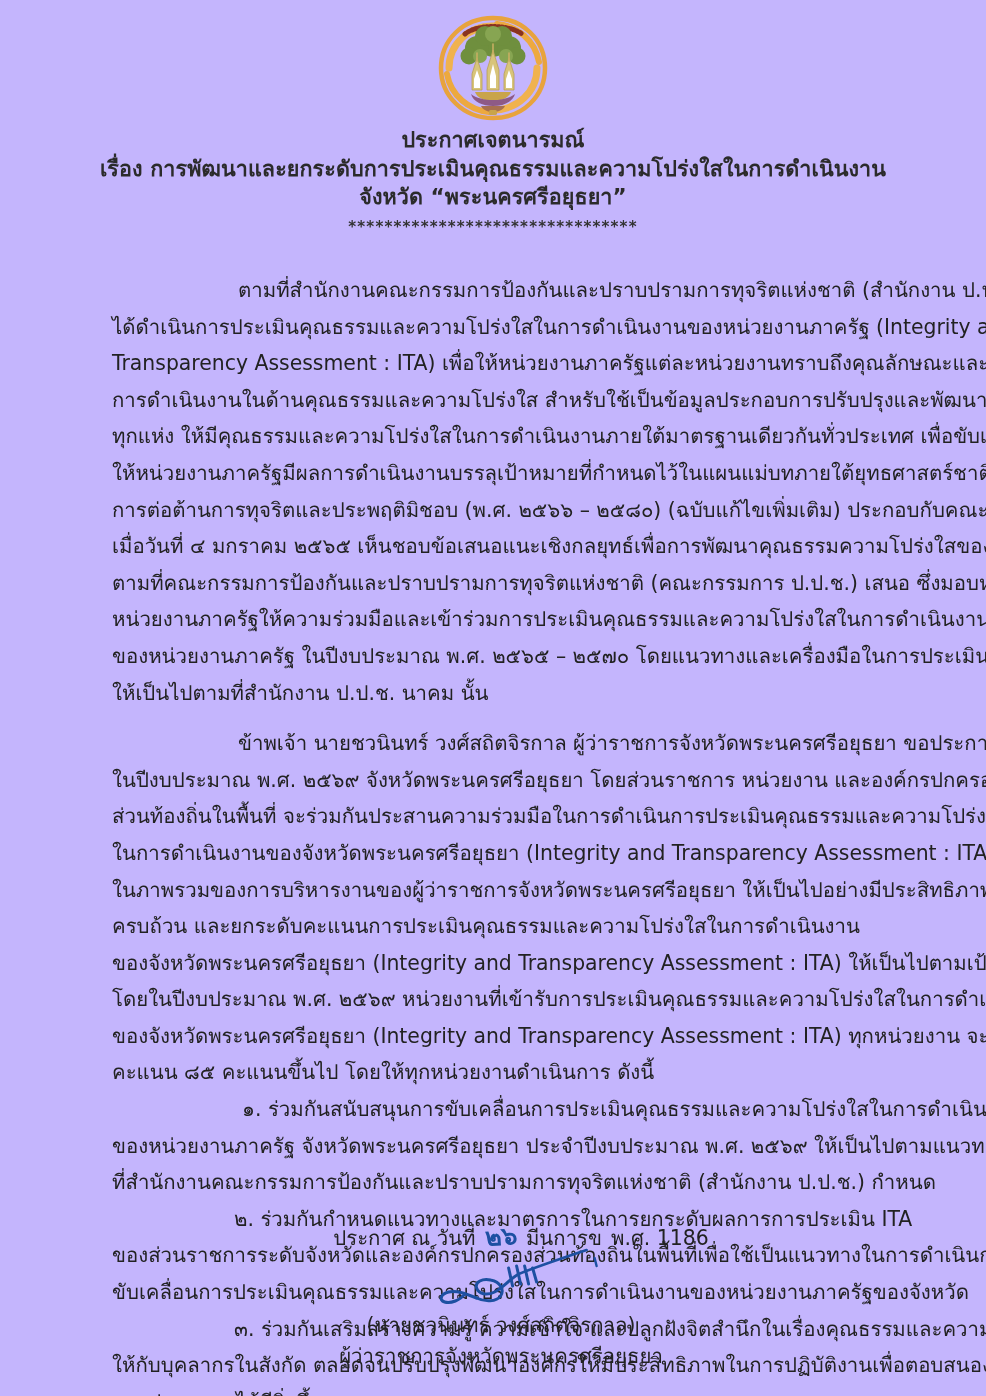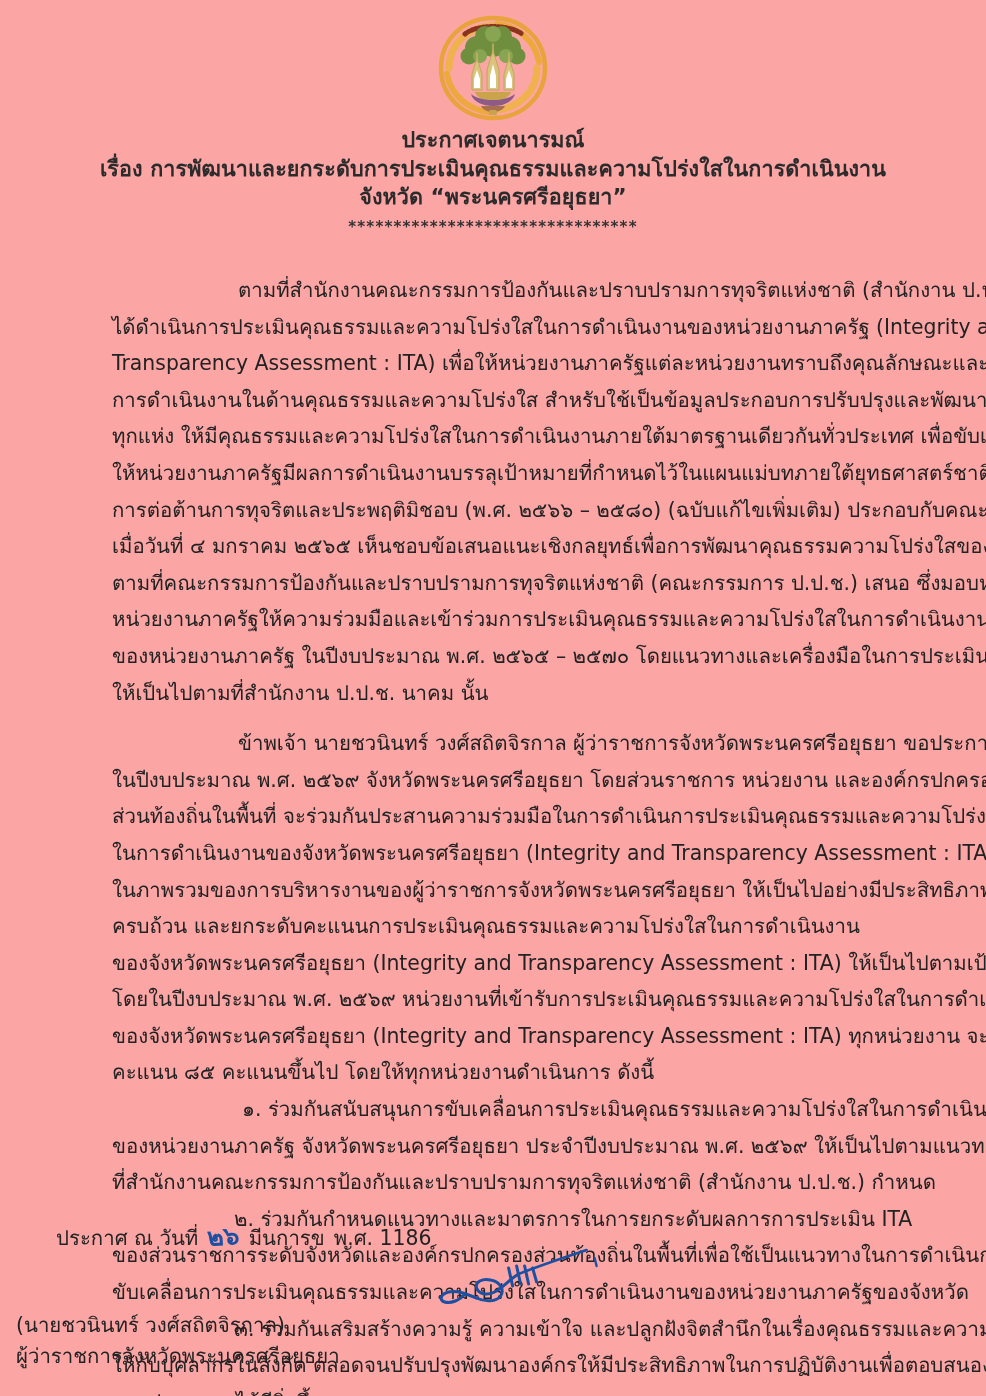--- a/index.html
+++ b/index.html
@@ -9,21 +9,21 @@
     background: #8a8a8a;
   }
   body {
     font-family: "DejaVu Sans", "Liberation Sans", sans-serif;
   }
   .page {
     position: relative;
     width: 986px;
     height: 1396px;
     margin: 0 auto;
-    background: #fca5a5;
+    background: #c4b5fd;
     box-sizing: border-box;
     overflow: hidden;
     text-decoration: underline;
   }
   
   .seal-wrap {
     position: absolute;
     top: 14px;
     left: 0;
     right: 0;
@@ -85,21 +85,21 @@
   .gap-sm { height: 14px; }
   .indent-1 { padding-left: 126px; }
   .indent-2 { padding-left: 130px; }
   .indent-3 { padding-left: 122px; }
   
   .sig-area {
     position: absolute;
     left: 16px;
     right: 0;
     top: 1216px;
-    text-align: left;
+    text-align: center;
   }
   .date-line {
     font-size: 20.4px;
     color: #222;
     display: inline-flex;
     align-items: baseline;
     gap: 9px;
     padding-left: 40px;
   }
   .handwritten {

